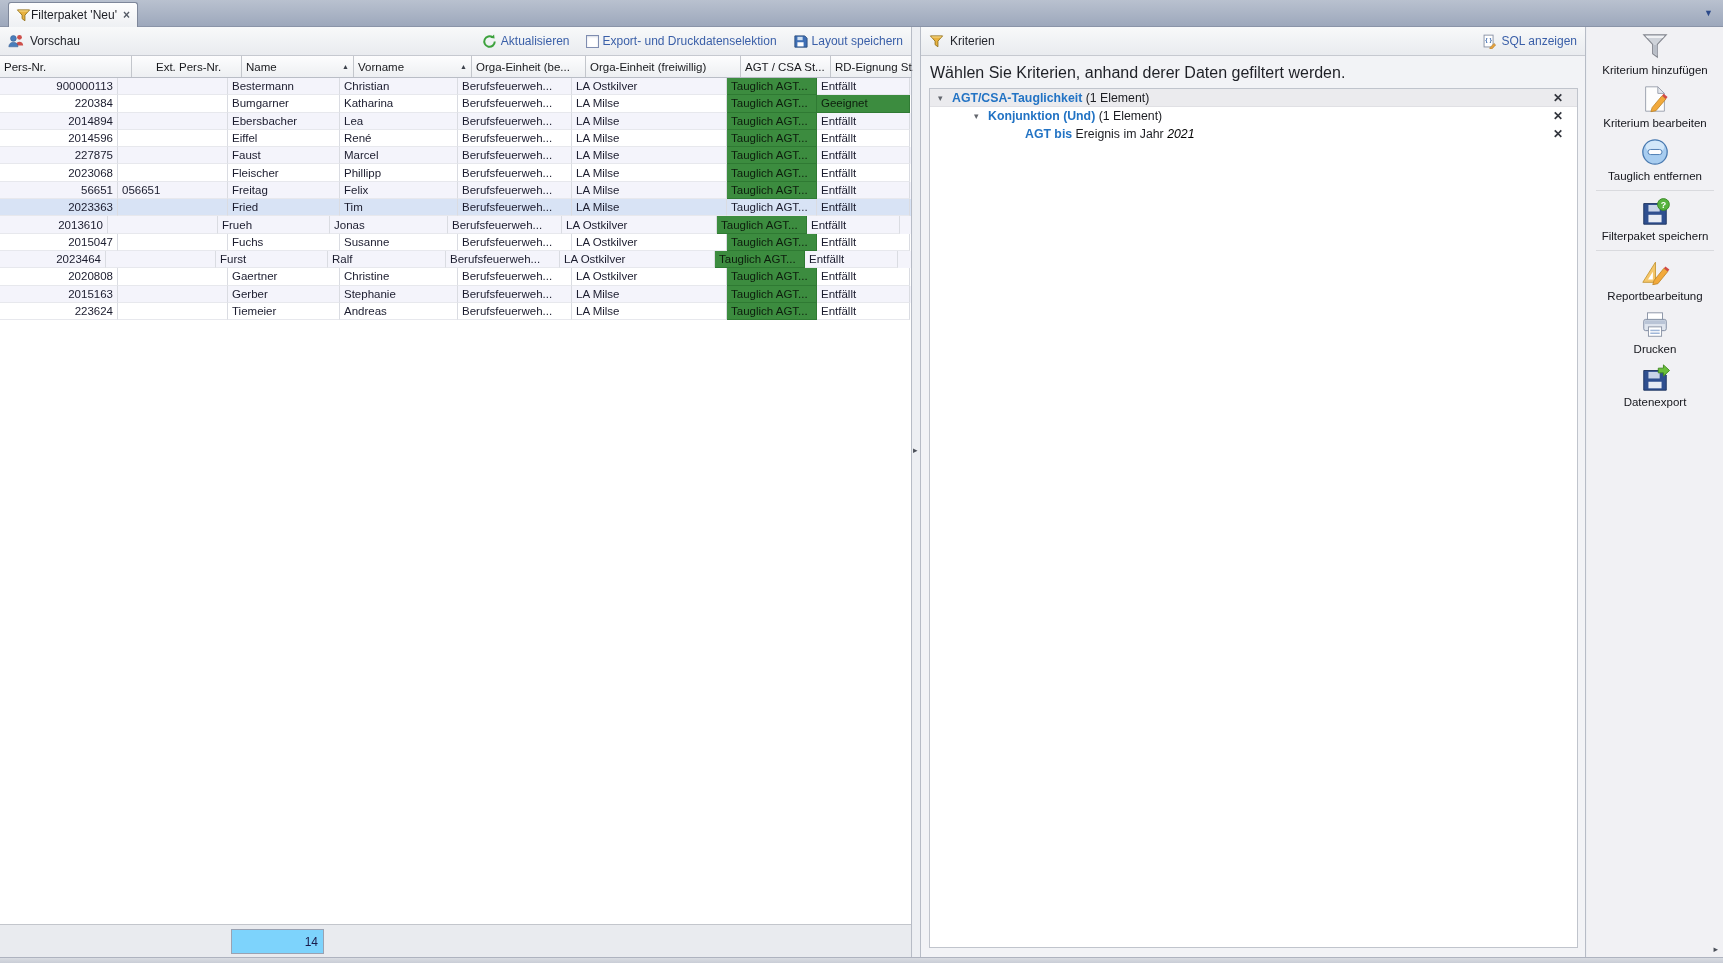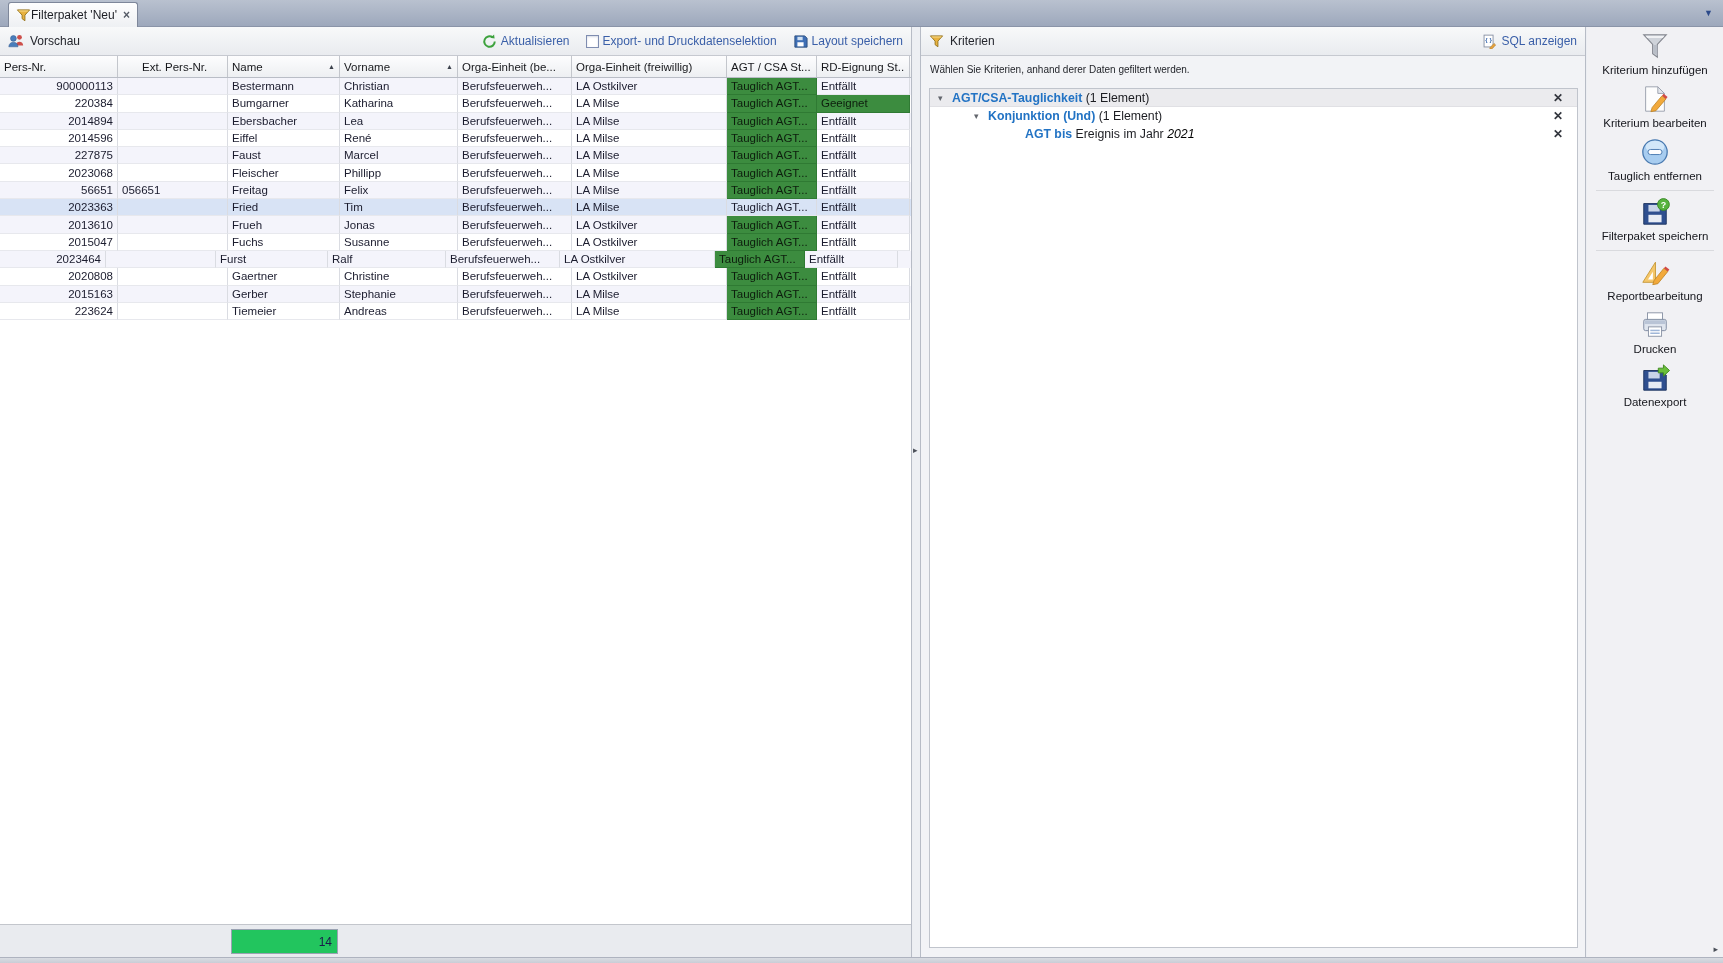--- a/index.html
+++ b/index.html
@@ -85,27 +85,27 @@
   }
   .cell.num { justify-content:flex-end; }
   .cell.badge { background:#3c8c3f; color:#0d1d0d; border-bottom-color:#2f7a33; border-right-color:#2f7a33; }
 
   
   .grid-footer {
     position:absolute; left:0; right:0; bottom:0; height:33px;
     background:#e9ebef; border-top:1px solid #c3c6cc;
   }
   .count-box {
-    position:absolute; left:231px; top:4px; width:107px; height:25px;
-    background:#22c55e; border:1px solid #9aa2b2; font-size:12px; color:#1a1b4a;
+    position:absolute; left:231px; top:4px; width:93px; height:25px;
+    background:#7dd3fc; border:1px solid #9aa2b2; font-size:12px; color:#1a1b4a;
     display:flex; align-items:center; justify-content:flex-end; padding-right:5px;text-align:right;
   }
 
   
-  .hint { padding:8px 8px 0 9px; font-size:10px; color:#1e2026; }
+  .hint { padding:8px 8px 0 9px; font-size:16px; color:#1e2026; }
   .tree-box {
     position:absolute; left:8px; right:7px; top:61px; bottom:9px;
     background:#fff; border:1px solid #c0c4cc;
   }
   .trow { display:flex; align-items:center; height:18px; font-size:12.3px; position:relative; }
   .trow.sel { background:#ebebee; border-bottom:1px solid #e0e0e4; }
   .texp { font-size:9px; color:#63666d; width:14px; flex:none; }
   .tbold { font-weight:bold; color:#2273c4; white-space:pre; }
   .tplain { color:#1c1d22; white-space:pre; }
   .titalic { font-style:italic; color:#000000; white-space:pre; }
@@ -170,21 +170,21 @@
               <rect x="4.7" y="8.8" width="6.6" height="4.4" fill="#fff"></rect>
               <rect x="4.7" y="3" width="5.6" height="3.6" fill="#cfe0f2"></rect>
             </svg>
           </span>
         <span>Layout speichern</span>
       </span>
     </div>
   </div>
 
   <div class="grid-header">
-      <div class="hcell" style="width: 118px;">
+      <div class="hcell" style="width: 132px;">
         <span style="overflow: hidden;">Pers-Nr.</span>
       </div>
       <div class="hcell" style="width: 110px;">
         <span style="overflow: hidden; padding-left: 20px;">Ext. Pers-Nr.</span>
       </div>
       <div class="hcell" style="width: 112px;">
         <span style="overflow: hidden;">Name</span>
         <span class="sort">▲</span>
       </div>
       <div class="hcell" style="width: 118px;">
@@ -279,21 +279,21 @@
         <div class="cell num" style="width: 118px;">2023363</div>
         <div class="cell" style="width: 110px;"></div>
         <div class="cell" style="width: 112px;">Fried</div>
         <div class="cell" style="width: 118px;">Tim</div>
         <div class="cell" style="width: 114px;">Berufsfeuerweh...</div>
         <div class="cell" style="width: 155px;">LA Milse</div>
         <div class="cell" style="width: 90px;">Tauglich AGT...</div>
         <div class="cell" style="width: 93px;">Entfällt</div>
       </div>
       <div class="grow odd">
-        <div class="cell num" style="width: 118px;">2013610</div>
+        <div class="cell num" style="width: 108px;">2013610</div>
         <div class="cell" style="width: 110px;"></div>
         <div class="cell" style="width: 112px;">Frueh</div>
         <div class="cell" style="width: 118px;">Jonas</div>
         <div class="cell" style="width: 114px;">Berufsfeuerweh...</div>
         <div class="cell" style="width: 155px;">LA Ostkilver</div>
         <div class="cell badge" style="width: 90px;">Tauglich AGT...</div>
         <div class="cell" style="width: 93px;">Entfällt</div>
       </div>
       <div class="grow">
         <div class="cell num" style="width: 118px;">2015047</div>

